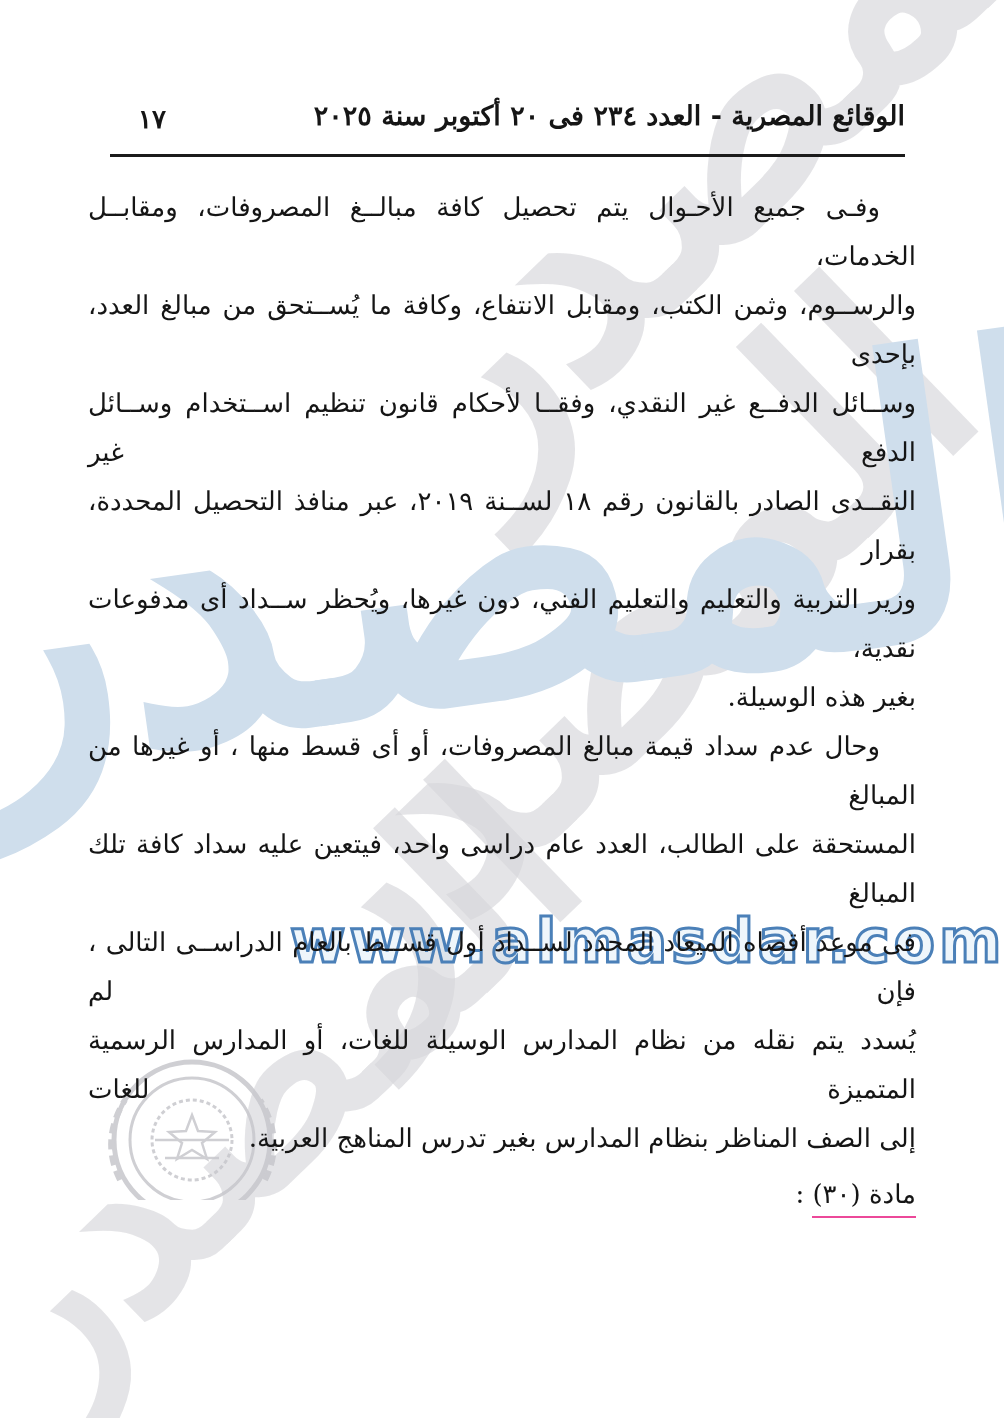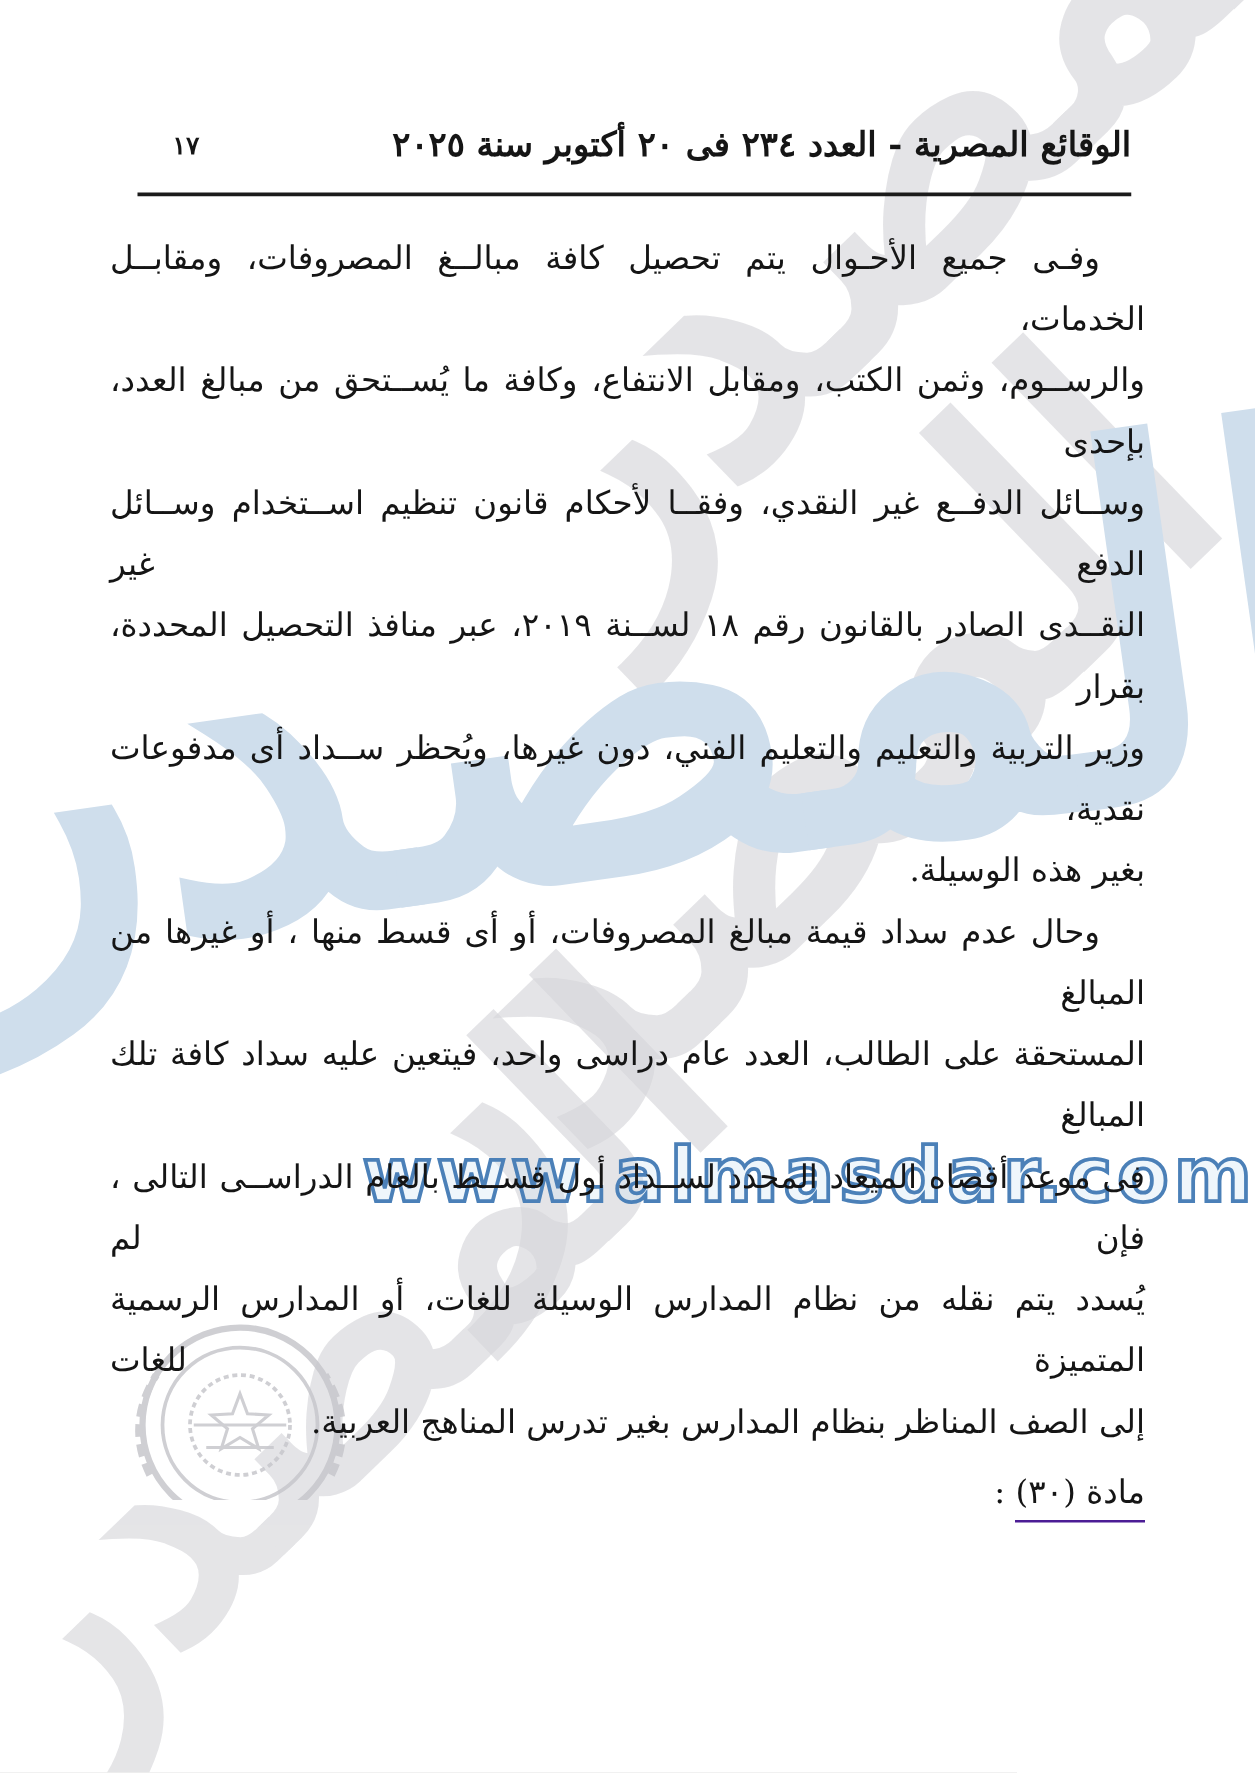--- a/index.html
+++ b/index.html
@@ -62,21 +62,21 @@
     position: absolute;
     top: 0; right: 0;
     direction: rtl;
     font-size: 27px;
     font-weight: 700;
     white-space: nowrap;
   }
   .page-num {
     position: absolute;
     top: 4px; left: 38px;
-    font-size: 20px;
+    font-size: 26px;
     font-weight: 700;
   }
   .header-rule {
     position: absolute;
     top: 154px; left: 110px; right: 99px;
     border-top: 3.5px solid #1b1b1b;
     z-index: 2;
   }
 
   
@@ -93,21 +93,21 @@
   .line { text-align: justify; text-align-last: justify; }
   .line.first { text-indent: 36px; }
   .line.last { text-align-last: right; }
   .line.u {
     text-decoration: underline;
     text-decoration-thickness: 1.5px;
     text-underline-offset: 12px;
   }
   .article-heading { margin: 7px 0 4px; text-align: right; }
   .article-heading .label {
-    border-bottom: 2px solid #4c1d95;
+    border-bottom: 2px solid #ec4899;
     padding-bottom: 7px;
   }
 </style>
 </head>
 <body>
 
 <div class="page">
 
   <div class="wm-layer">
     <div class="wm-diag a">المصدر</div>

